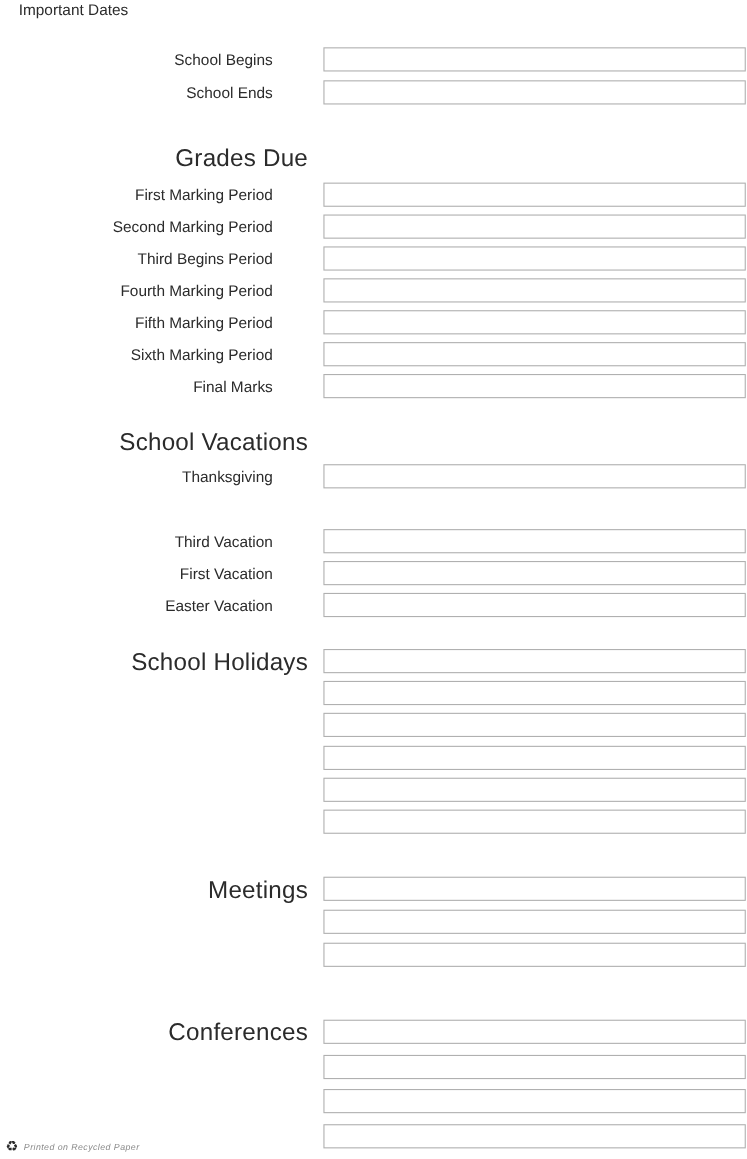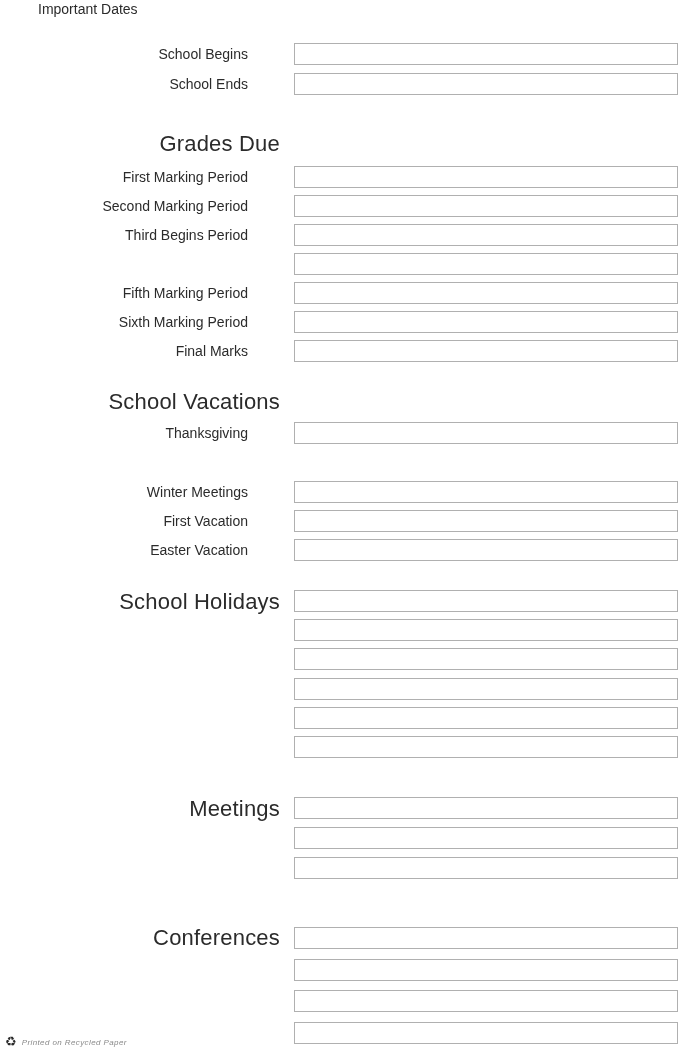--- a/index.html
+++ b/index.html
@@ -5,21 +5,21 @@
   html, body { margin:0; padding:0; background:#ffffff; }
   .page {
     position:relative;
     width:679px; height:1054px;
     background:#ffffff;
     font-family:"Liberation Sans", sans-serif;
     color:#2b2b2b;
     overflow:hidden;
   }
   .page-title {
-    position:absolute; left:38px; top:0;
+    position:absolute; left:17px; top:0;
     font-size:14px; line-height:18px;
     color:#2b2b2b; white-space:nowrap;
   }
   .heading {
     position:absolute; right:399px; top:0;
     font-size:22px; line-height:26px;
     text-align:center; white-space:nowrap;
     color:#2b2b2b; letter-spacing:0.2px;
   }
   .row { position:absolute; left:0; width:647px; height:22px; }
@@ -73,20 +73,21 @@
   </div>
   <div class="row" style="top:195px">
     <span class="lbl">Second Marking Period</span>
     <input class="box" type="text" value="" style="">
   </div>
   <div class="row" style="top:224px">
     <span class="lbl">Third Begins Period</span>
     <input class="box" type="text" value="" style="">
   </div>
   <div class="row" style="top:253px">
+    <span class="lbl">Fourth Marking Period</span>
     <input class="box" type="text" value="" style="">
   </div>
   <div class="row" style="top:282px">
     <span class="lbl">Fifth Marking Period</span>
     <input class="box" type="text" value="" style="">
   </div>
   <div class="row" style="top:340px">
     <span class="lbl">Final Marks</span>
     <input class="box" type="text" value="" style="">
   </div>
@@ -94,21 +95,21 @@
     <span class="lbl">Sixth Marking Period</span>
     <input class="box" type="text" value="" style="">
   </div>
 
   <div class="heading" style="top:389px">School Vacations</div>
   <div class="row" style="top:422px">
     <span class="lbl">Thanksgiving</span>
     <input class="box" type="text" value="" style="">
   </div>
   <div class="row" style="top:481px">
-    <span class="lbl">Winter Meetings</span>
+    <span class="lbl">Third Vacation</span>
     <input class="box" type="text" value="" style="">
   </div>
   <div class="row" style="top:510px">
     <span class="lbl">First Vacation</span>
     <input class="box" type="text" value="" style="">
   </div>
   <div class="row" style="top:539px">
     <span class="lbl">Easter Vacation</span>
     <input class="box" type="text" value="" style="">
   </div>

